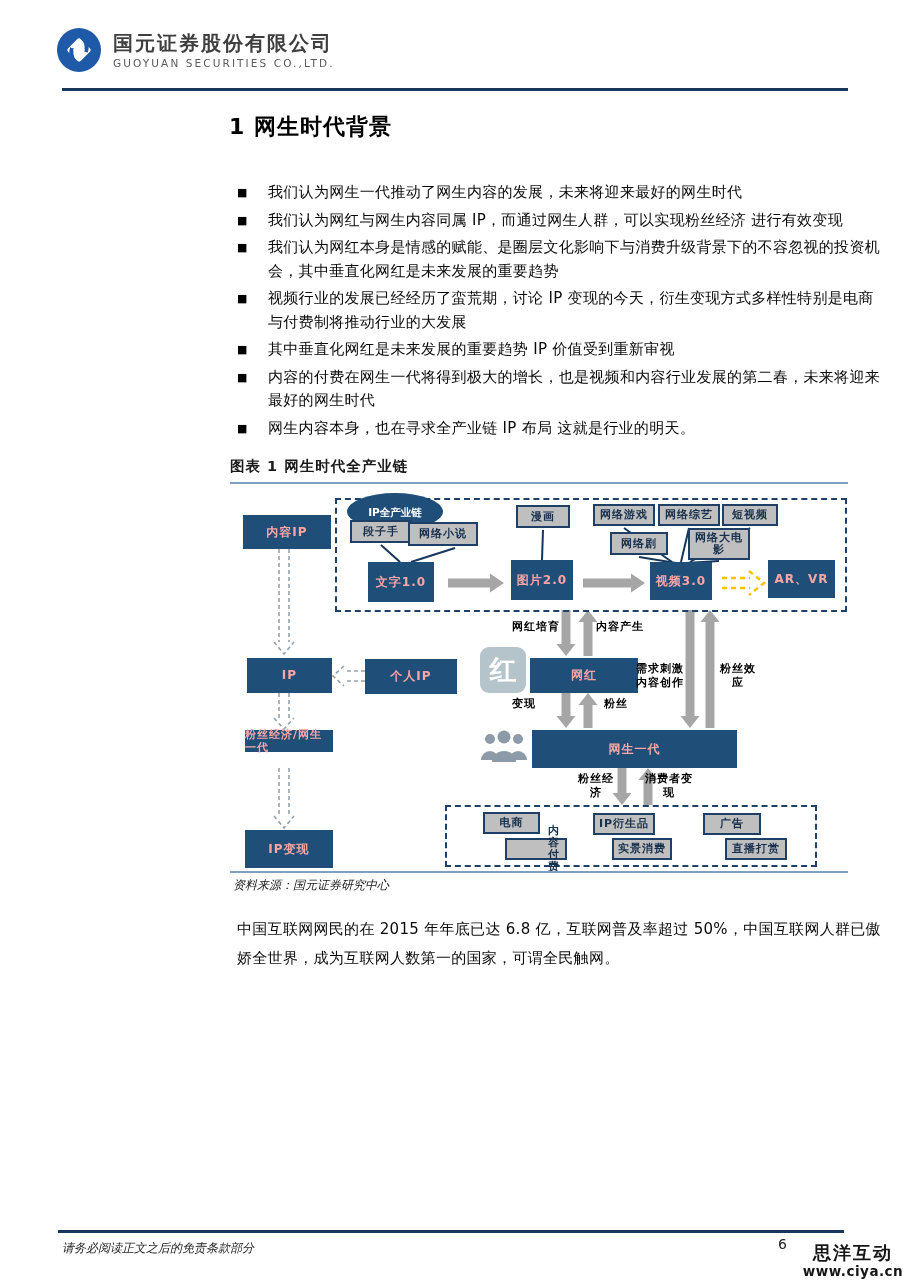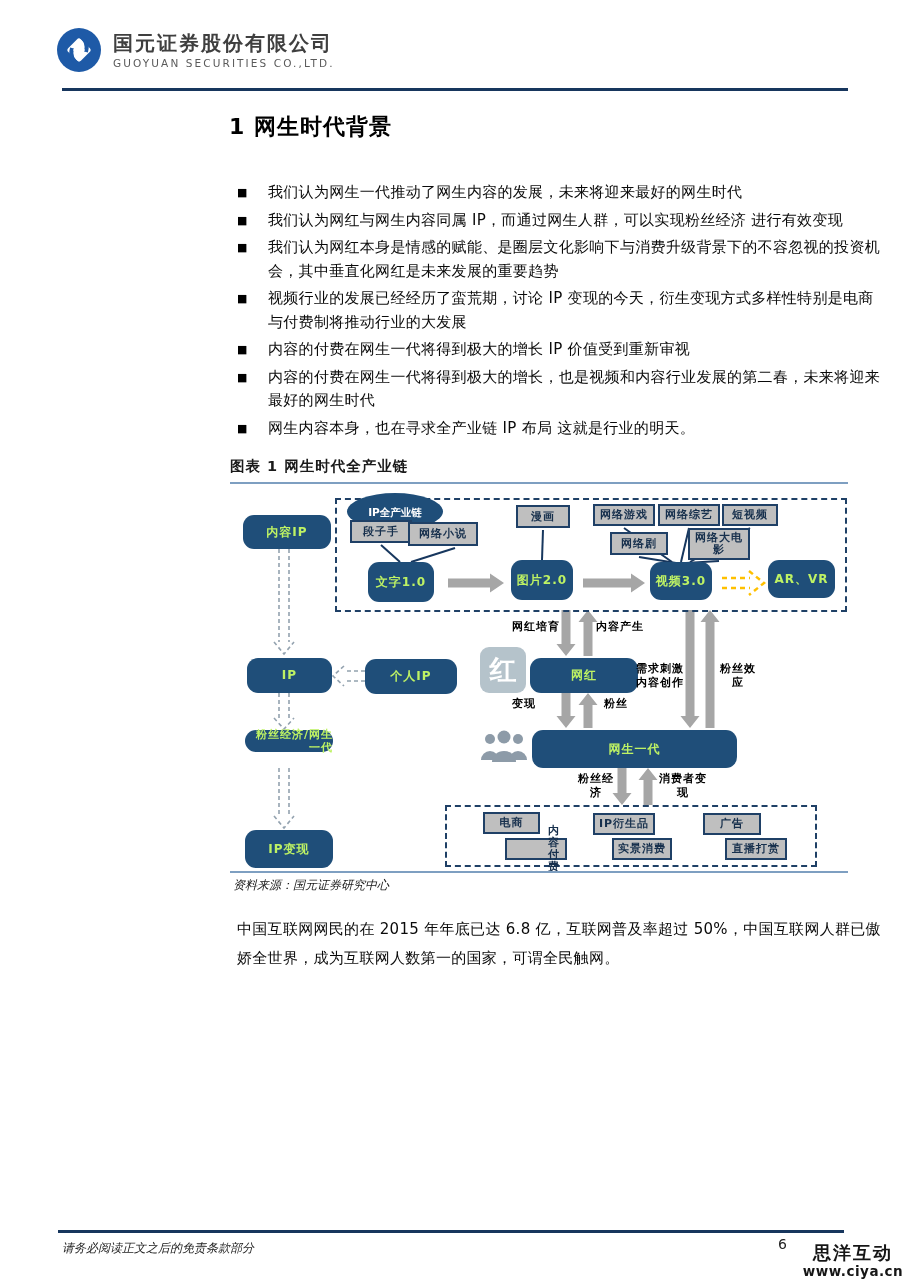--- a/index.html
+++ b/index.html
@@ -21,22 +21,22 @@
   .bullet-text{flex:1;font-size:15px;line-height:23.5px;color:#0a0a0a;letter-spacing:0.3px;}
   
   .fig-caption{position:absolute;left:230px;top:457px;font-size:14.5px;font-weight:bold;color:#1a1a1a;letter-spacing:1px;}
   .fig-caption-rule{position:absolute;left:230px;top:482px;width:618px;height:2px;background:#7e9fc1;}
   .fig-bottom-rule{position:absolute;left:230px;top:871px;width:618px;height:2px;background:#7e9fc1;}
   .fig-source{position:absolute;left:233px;top:877px;font-family:"DejaVu Serif",serif;font-style:italic;font-size:12px;color:#1a1a1a;}
   
   .diagram{position:absolute;left:230px;top:490px;width:620px;height:382px;}
   .diagram svg.connectors{position:absolute;left:0;top:0;}
   .dashed-rect{position:absolute;border:2px dashed #1f4066;}
-  .nbox{position:absolute;background:#1f4e79;color:#bef264;font-size:12px;font-weight:bold;
-        display:flex;align-items:center;justify-content:center;text-align:right;line-height:13px;letter-spacing:1px;border-radius:11px;}
+  .nbox{position:absolute;background:#1f4e79;color:#fca5a5;font-size:12px;font-weight:bold;
+        display:flex;align-items:center;justify-content:center;text-align:left;line-height:13px;letter-spacing:1px;}
   .gbox{position:absolute;background:#bfbfbf;border:2px solid #1f4066;color:#17304d;font-size:11px;font-weight:bold;
         display:flex;align-items:center;justify-content:center;text-align:center;line-height:12px;box-sizing:border-box;letter-spacing:1px;}
   .dlabel{position:absolute;font-size:11px;font-weight:bold;color:#000;text-align:center;line-height:14px;letter-spacing:1px;}
   .ellipse{position:absolute;left:117px;top:3px;width:96px;height:37px;background:#1f4e79;border-radius:50%;
            color:#fff;font-size:10.5px;font-weight:bold;display:flex;align-items:center;justify-content:center;
            text-align:center;line-height:12px;padding:0 12px;box-sizing:border-box;}
   .hong-icon{position:absolute;left:250px;top:157px;width:46px;height:46px;background:#b2c0c9;border-radius:9px;
              color:#fff;font-size:27px;font-weight:bold;display:flex;align-items:center;justify-content:center;opacity:0.95;}
   .people-icon{position:absolute;left:250px;top:240px;width:48px;height:33px;}
   
@@ -81,21 +81,21 @@
   <div class="bullet-row">
     <span class="bullet-marker">■</span>
     <span class="bullet-text">我们认为网红本身是情感的赋能、是圈层文化影响下与消费升级背景下的不容忽视的投资机会，其中垂直化网红是未来发展的重要趋势</span>
   </div>
   <div class="bullet-row">
     <span class="bullet-marker">■</span>
     <span class="bullet-text">视频行业的发展已经经历了蛮荒期，讨论 IP 变现的今天，衍生变现方式多样性特别是电商与付费制将推动行业的大发展</span>
   </div>
   <div class="bullet-row">
     <span class="bullet-marker">■</span>
-    <span class="bullet-text">内容的付费在网生一代将得到极大的增长 IP 价值受到重新审视</span>
+    <span class="bullet-text">其中垂直化网红是未来发展的重要趋势 IP 价值受到重新审视</span>
   </div>
   <div class="bullet-row">
     <span class="bullet-marker">■</span>
     <span class="bullet-text">内容的付费在网生一代将得到极大的增长，也是视频和内容行业发展的第二春，未来将迎来最好的网生时代</span>
   </div>
   <div class="bullet-row">
     <span class="bullet-marker">■</span>
     <span class="bullet-text">网生内容本身，也在寻求全产业链 IP 布局 这就是行业的明天。</span>
   </div>
 </div>
@@ -188,21 +188,21 @@
       <circle cx="10" cy="9" r="5"></circle>
         <circle cx="24" cy="7" r="6.5"></circle>
         <circle cx="38" cy="9" r="5"></circle>
       <path d="M1,30 a9,9 0 0 1 18,0 Z"></path>
       <path d="M12,32 a12,11 0 0 1 24,0 Z"></path>
       <path d="M29,30 a9,9 0 0 1 18,0 Z"></path>
     </g>
   </svg>
   <div class="nbox" style="left:302px;top:240px;width:205px;height:38px;">网生一代</div>
   <div class="dlabel" style="left:345px;top:282px;width:42px;">粉丝经济</div>
-  <div class="dlabel" style="left:427px;top:282px;width:52px;">消费者变现</div>
+  <div class="dlabel" style="left:413px;top:282px;width:52px;">消费者变现</div>
 
   <div class="nbox" style="left:15px;top:340px;width:88px;height:38px;">IP变现</div>
   <div class="gbox" style="left:253px;top:322px;width:57px;height:22px;">电商</div>
   <div class="gbox" style="left:363px;top:323px;width:62px;height:22px;">IP衍生品</div>
   <div class="gbox" style="left:473px;top:323px;width:58px;height:22px;">广告</div>
   <div class="gbox" style="left:275px;top:348px;width:62px;height:22px;padding-left:36px;">内容付费</div>
   <div class="gbox" style="left:382px;top:348px;width:60px;height:22px;">实景消费</div>
   <div class="gbox" style="left:495px;top:348px;width:62px;height:22px;">直播打赏</div>
 </div>
 

